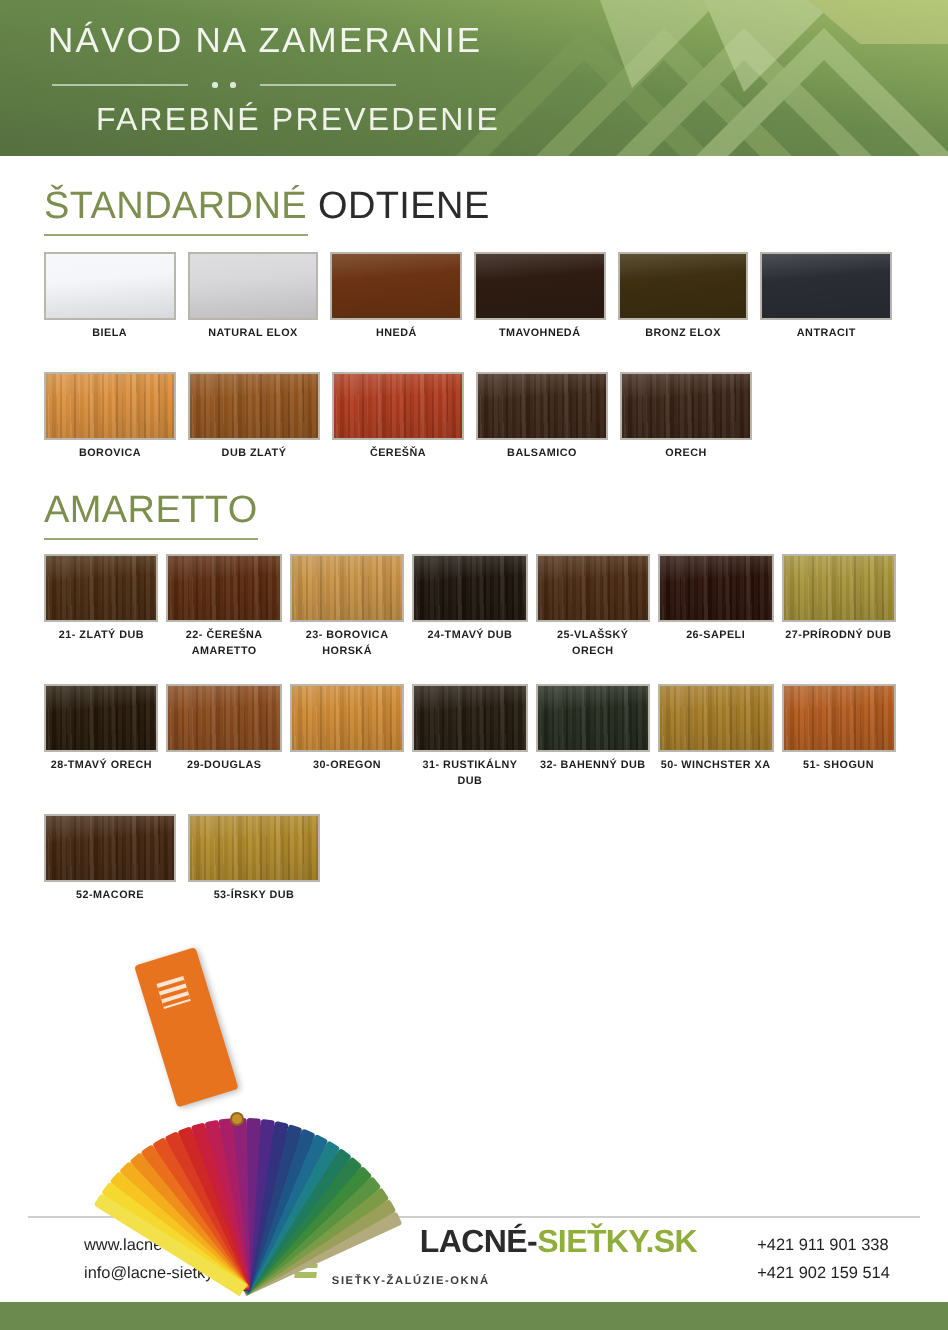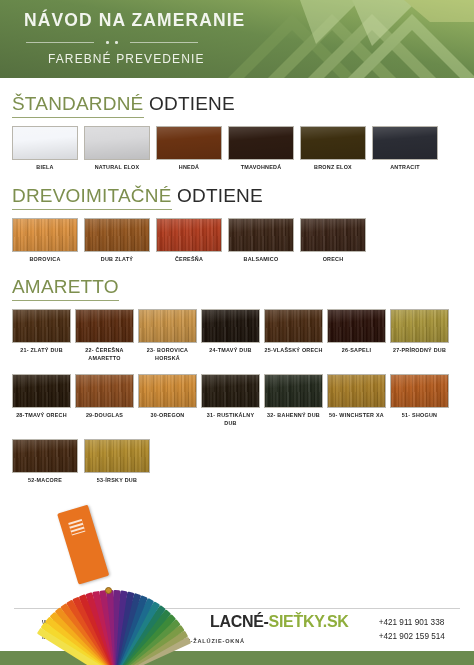--- a/index.html
+++ b/index.html
@@ -22,21 +22,21 @@
 
   .header-text {
     position:absolute;
     left:24px; top:10px;
     z-index:5;
   }
   .header-title {
     color:#f2f5ee;
     font-size:17.5px;
     letter-spacing:1.1px;
-    font-weight:700;
+    font-weight:400;
     white-space:nowrap;
   }
   .header-rule {
     margin:7px 0 5px 2px;
     width:172px;
     height:9px;
     position:relative;
   }
   .header-rule .ln {
     position:absolute; top:4px; height:1px;
@@ -45,28 +45,28 @@
   .header-rule .ln.l { left:0; width:68px; }
   .header-rule .ln.r { right:0; width:68px; }
   .header-rule .dot {
     position:absolute; top:3px; width:2.5px; height:2.5px;
     border-radius:50%; background:rgba(255,255,255,.8);
   }
   .header-rule .dot.d1 { left:80px; }
   .header-rule .dot.d2 { left:89px; }
   .header-sub {
     color:#eef2e8;
-    font-size:12px;
+    font-size:16px;
     letter-spacing:1.1px;
     margin-left:24px;
     white-space:nowrap;
   }
 
   
-  .content { padding:0 12px; }
+  .content { padding:0 22px; }
 
   .section { margin-top:14px; }
   .section:first-child { margin-top:16px; }
 
   .sec-head {
     font-size:19px;
     font-weight:400;
     letter-spacing:.2px;
     white-space:nowrap;
     line-height:1.1;
@@ -310,23 +310,20 @@
         <div class="swatch">
           <div class="chip plain" style="background-color: rgb(43, 45, 53);">
             <span class="sheen"></span>
           </div>
           <div class="chip-label">ANTRACIT</div>
         </div>
       </div>
   </div>
 
   <div class="section">
-    <div class="sec-head">
-      <span class="hl">DREVOIMITAČNÉ</span><span class="rest"> ODTIENE</span>
-    </div>
     <div class="swatch-row" id="row-1-0">
         <div class="swatch">
           <div class="chip" style="background-color: rgb(219, 143, 60);">
             <span class="grain"></span>
             <span class="grain2"></span>
             <span class="sheen"></span>
           </div>
           <div class="chip-label">BOROVICA</div>
         </div>
         <div class="swatch">

